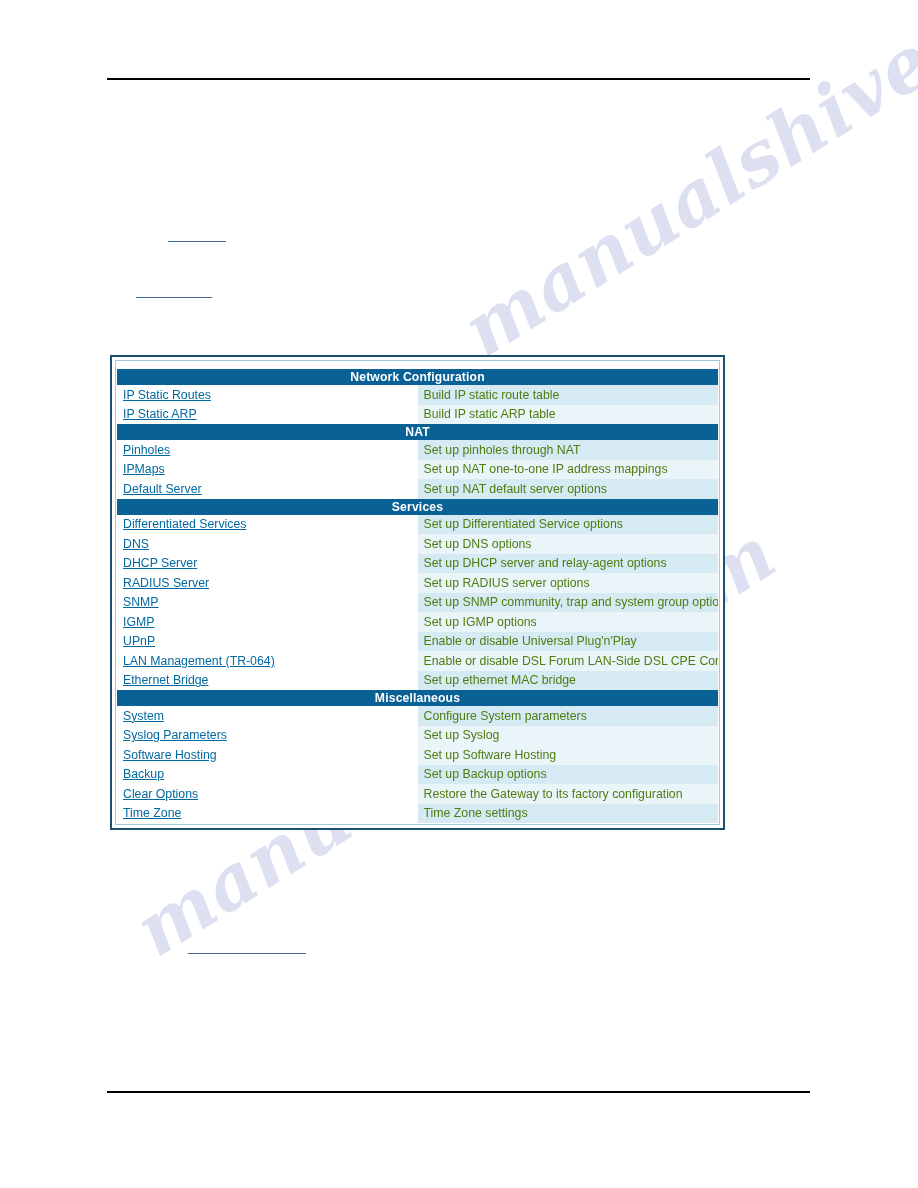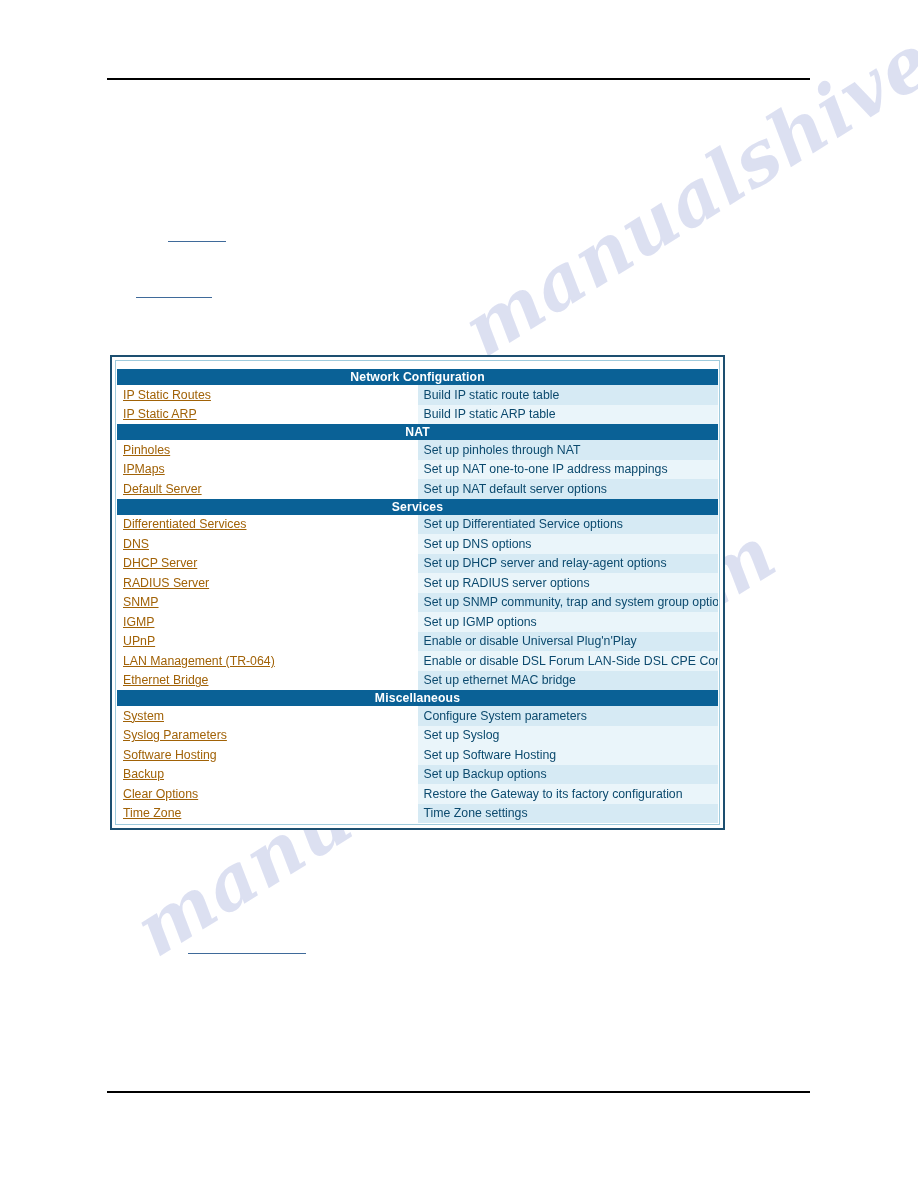--- a/index.html
+++ b/index.html
@@ -106,29 +106,29 @@
   tr.item-row td.link-cell {
     width: 172px;
     background: #ffffff;
     padding-left: 6px;
     white-space: nowrap;
     vertical-align: middle;
   }
   tr.item-row td.desc-cell {
     padding-left: 6px;
     vertical-align: middle;
-    color: #0c4a6e;
+    color: #4d7c0f;
     white-space: nowrap;
     overflow: hidden;
   }
   tr.item-row.shade td.desc-cell { background: #d6eaf4; }
   tr.item-row.plain td.desc-cell { background: #eaf5fa; }
 
   a.cfg-link {
-    color: #a16207;
+    color: #0369a1;
     text-decoration: underline;
     font-size: 12.3px;
     cursor: pointer;
   }
 </style>
 </head>
 <body>
 
 <div class="page-rule top"></div>
 <div class="page-rule bottom"></div>

